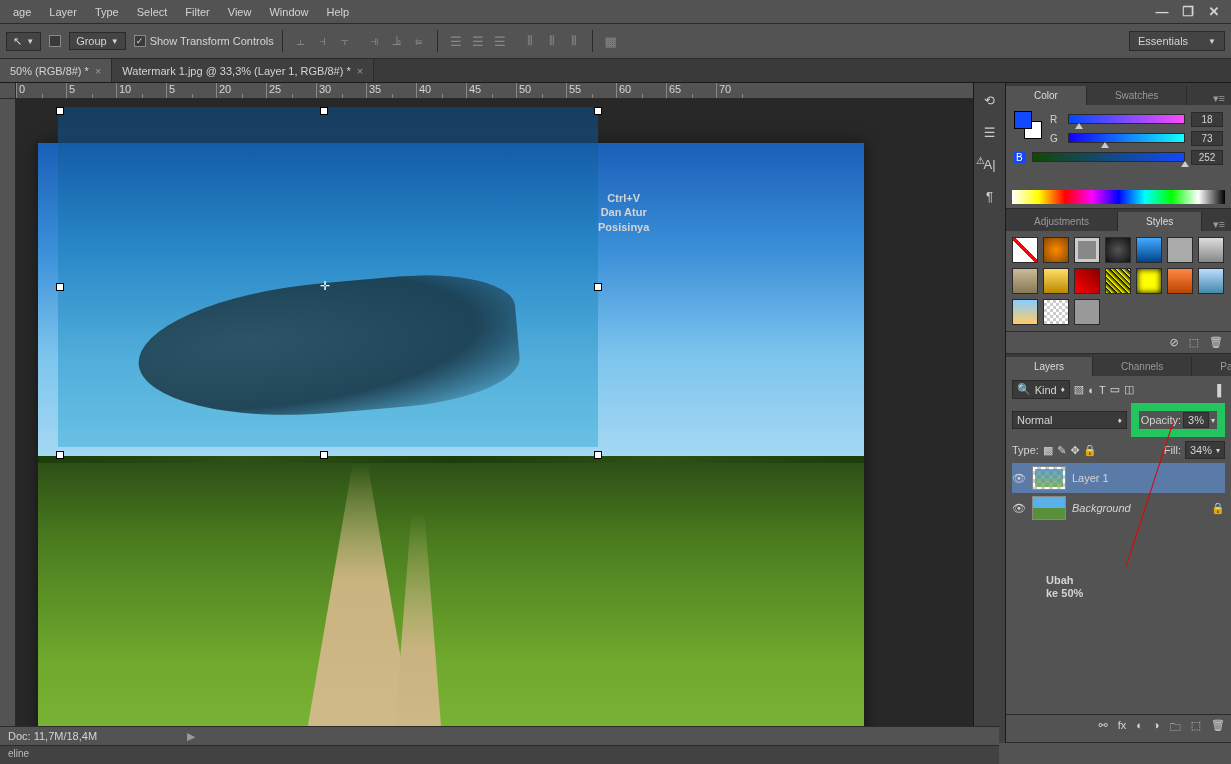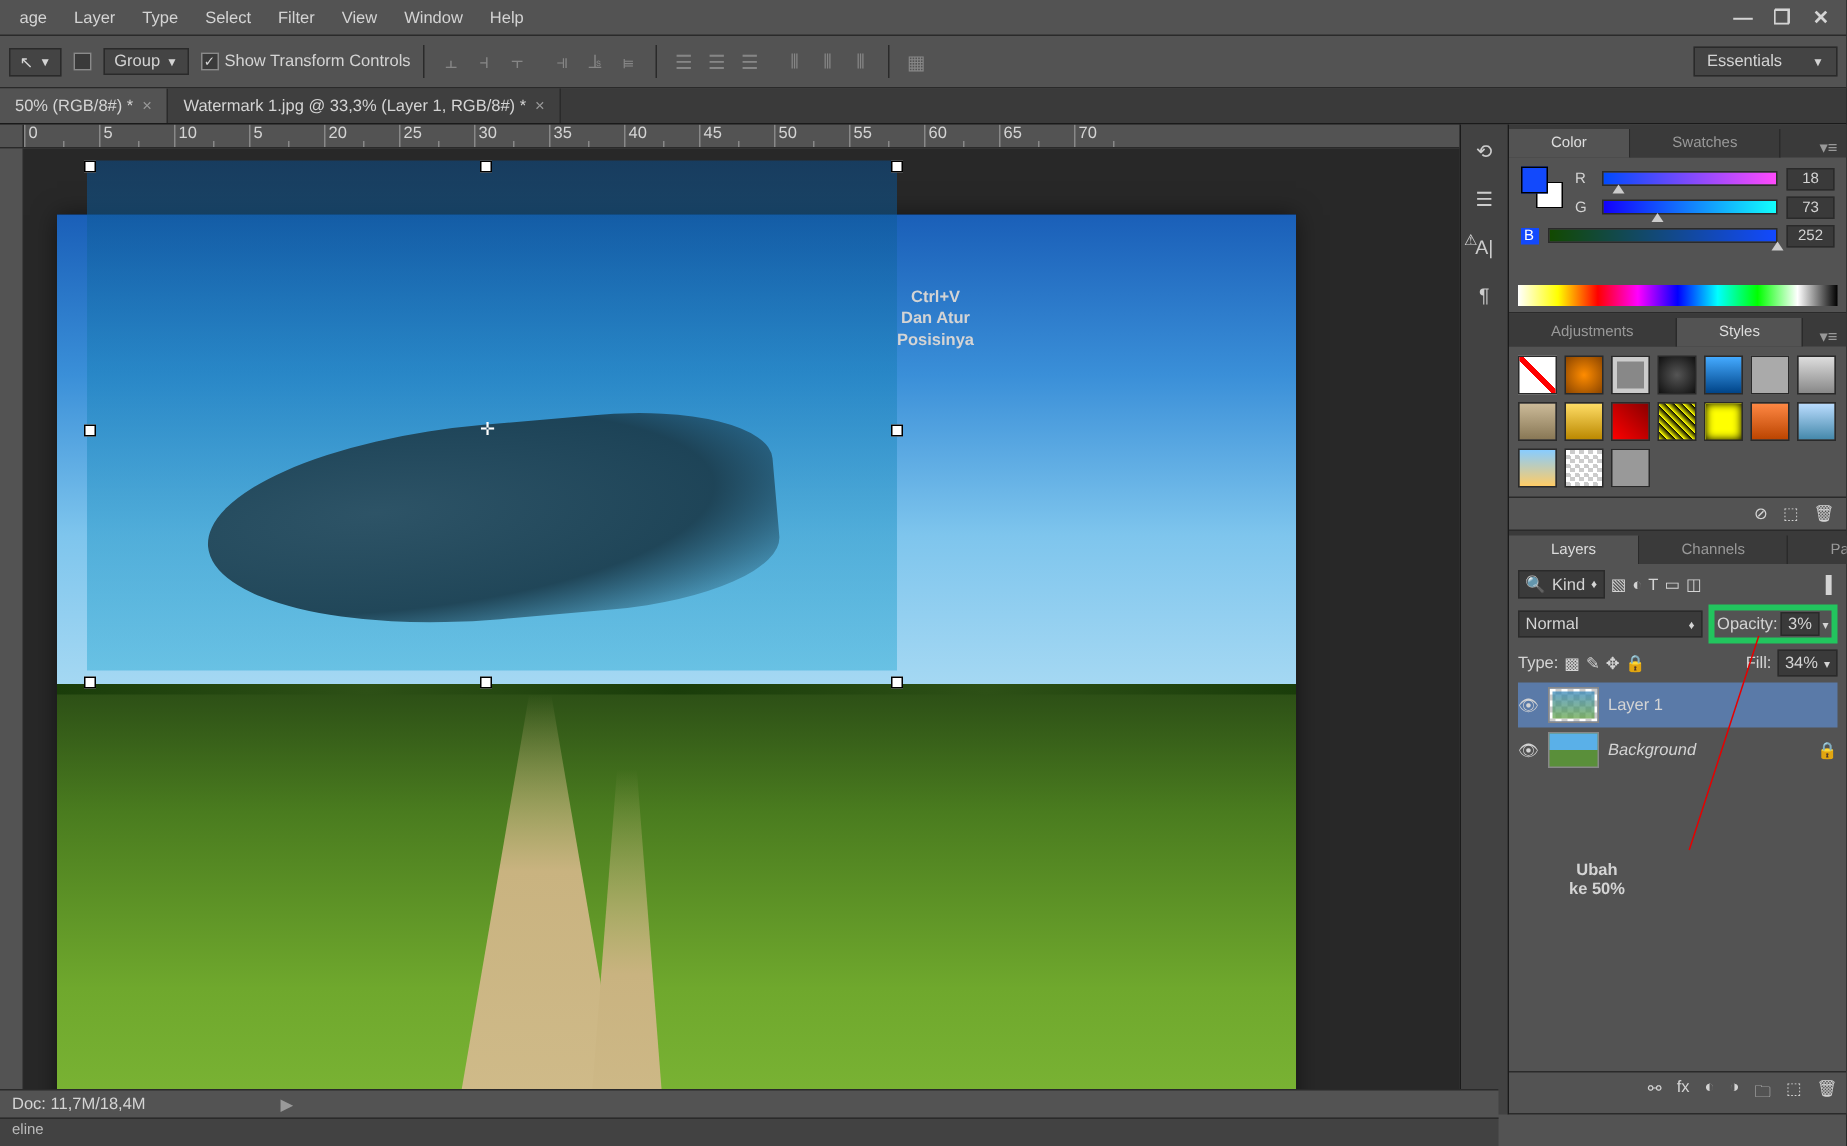--- a/index.html
+++ b/index.html
@@ -56,30 +56,30 @@
 .slider-row .track{flex:1;height:10px;position:relative;border:1px solid #2a2a2a}
 .slider-row .handle{position:absolute;top:8px;width:0;height:0;border-left:4px solid transparent;border-right:4px solid transparent;border-bottom:6px solid #ccc}
 .slider-row .val{width:32px;background:#3a3a3a;border:1px solid #2a2a2a;text-align:center;font-size:10px;padding:1px 0}
 .spectrum{height:14px;margin:4px 6px;background:linear-gradient(to right,#fff,#ff0,#f00,#f0f,#00f,#0ff,#0f0,#fff,#000)}
 .styles-panel{padding:6px;display:flex;flex-wrap:wrap;gap:5px}
 .style-sw{width:26px;height:26px;border:1px solid #2a2a2a}
 .styles-footer{display:flex;justify-content:flex-end;gap:10px;padding:4px 8px;border-top:1px solid #2a2a2a;color:#999}
 .layers-panel{padding:4px 6px}
 .layers-row{display:flex;align-items:center;gap:4px;margin-bottom:4px;font-size:10px}
 .sel{background:#3a3a3a;border:1px solid #2a2a2a;padding:2px 4px;display:flex;align-items:center;gap:4px}
-.opacity-box{border:4px solid #22c55e;padding:1px 2px;display:flex;align-items:center;gap:2px}
+.opacity-box{border:8px solid #22c55e;padding:1px 2px;display:flex;align-items:center;gap:2px}
 .opacity-box .v{background:#3a3a3a;border:1px solid #2a2a2a;padding:1px 4px}
 .layer-item{display:flex;align-items:center;gap:6px;padding:2px 0;height:30px}
 .layer-item.sel-layer{background:#5a7aa8}
 .eye{width:14px;text-align:center}
 .thumb{width:34px;height:24px;border:1px solid #888;background:#5a8f3a;position:relative}
 .thumb .sky-t{position:absolute;top:0;left:0;right:0;height:50%;background:#5ab0e8}
 .thumb.checker{background:repeating-conic-gradient(#ccc 0 25%,#fff 0 50%) 0 0/8px 8px}
 .thumb.checker .ov{position:absolute;inset:2px;background:linear-gradient(#2a7fb8,#5a9f3a);opacity:0.7}
-.red-annot{position:absolute;color:#e60000;font-weight:bold;font-size:26px;text-align:center;line-height:1.2}
+.red-annot{position:absolute;color:#e60000;font-weight:bold;font-size:26px;text-align:left;line-height:1.2}
 .red-line{position:absolute;background:#e60000}
 .status{position:absolute;bottom:19px;left:0;right:232px;height:19px;background:#535353;border-top:1px solid #2a2a2a;display:flex;align-items:center;padding:0 8px;font-size:10px;color:#bbb}
 .status .arrow{margin-left:90px;color:#999}
 .timeline{position:absolute;bottom:0;left:0;right:232px;height:19px;background:#424242;border-top:1px solid #2a2a2a;padding:2px 8px;font-size:10px;color:#bbb}
 .layers-footer{display:flex;justify-content:flex-end;gap:10px;padding:4px 6px;border-top:1px solid #2a2a2a;color:#999;font-size:11px;position:absolute;bottom:0;left:0;right:0;background:#535353}
 .tri{font-size:8px}
 </style>
 </head>
 <body>
 

